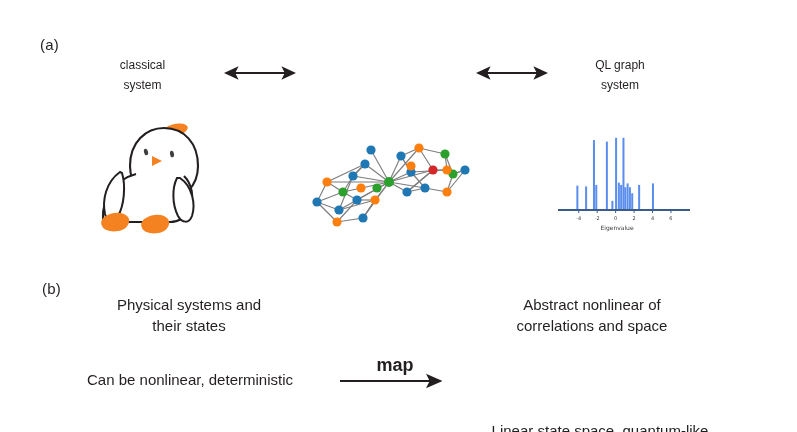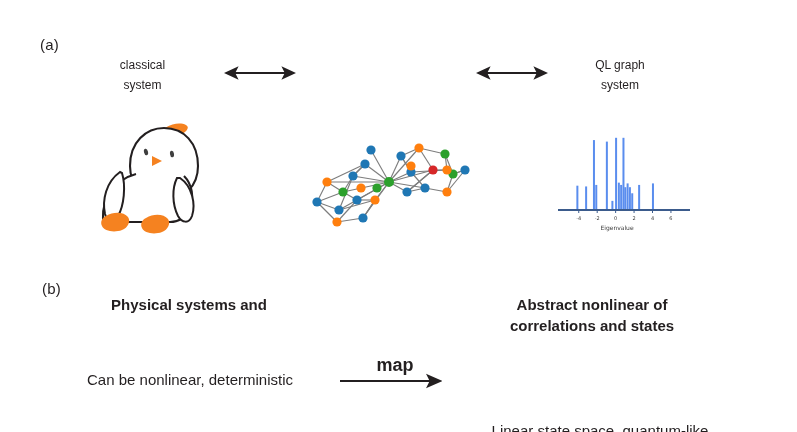--- a/index.html
+++ b/index.html
@@ -25,21 +25,21 @@
 
   .col-label {
     font-size: 12px;
     line-height: 20px;
     text-align: center;
     color: #231f20;
   }
 
   .bold-head {
     font-size: 15px;
-    font-weight: bold;
+    font-weight: normal;
     line-height: 21px;
     text-align: center;
     color: #231f20;
   }
 
   .plain-line {
     font-size: 15px;
     text-align: center;
     color: #231f20;
     white-space: nowrap;
@@ -265,25 +265,26 @@
       <line x1="118.93749999999999" x2="118.93749999999999" y1="84" y2="87" stroke="#3b5b8c" stroke-width="1"></line>
       <text x="118.93749999999999" y="94" text-anchor="middle" class="axis-tick-text">6</text>
       <text x="65" y="104" text-anchor="middle" class="axis-title-text">Eigenvalue</text>
     </svg>
 </div>
 
 <div class="abs panel-letter" style="left:42px; top:280px;">(b)</div>
 
 <div class="abs bold-head" style="left:58px; top:294px; width:262px;">
   <div>Physical systems and</div>
+  <div>their states</div>
 </div>
 
 <div class="abs bold-head" style="left:437px; top:294px; width:310px;">
   <div>Abstract nonlinear of</div>
-  <div>correlations and states</div>
+  <div>correlations and space</div>
 </div>
 
 <div class="abs plain-line" style="left:40px; top:371px; width:300px;">Can be nonlinear, deterministic</div>
 
 <div class="abs map-label" style="left:340px; top:355px; width:110px;">map</div>
 
 <div class="abs" style="left:338px; top:372px;">
   <svg width="115" height="20" viewBox="0 0 115 20">
     <defs>
       <marker id="arrMap" markerWidth="7.5" markerHeight="7.5" refX="6.4" refY="3.75" orient="auto">

